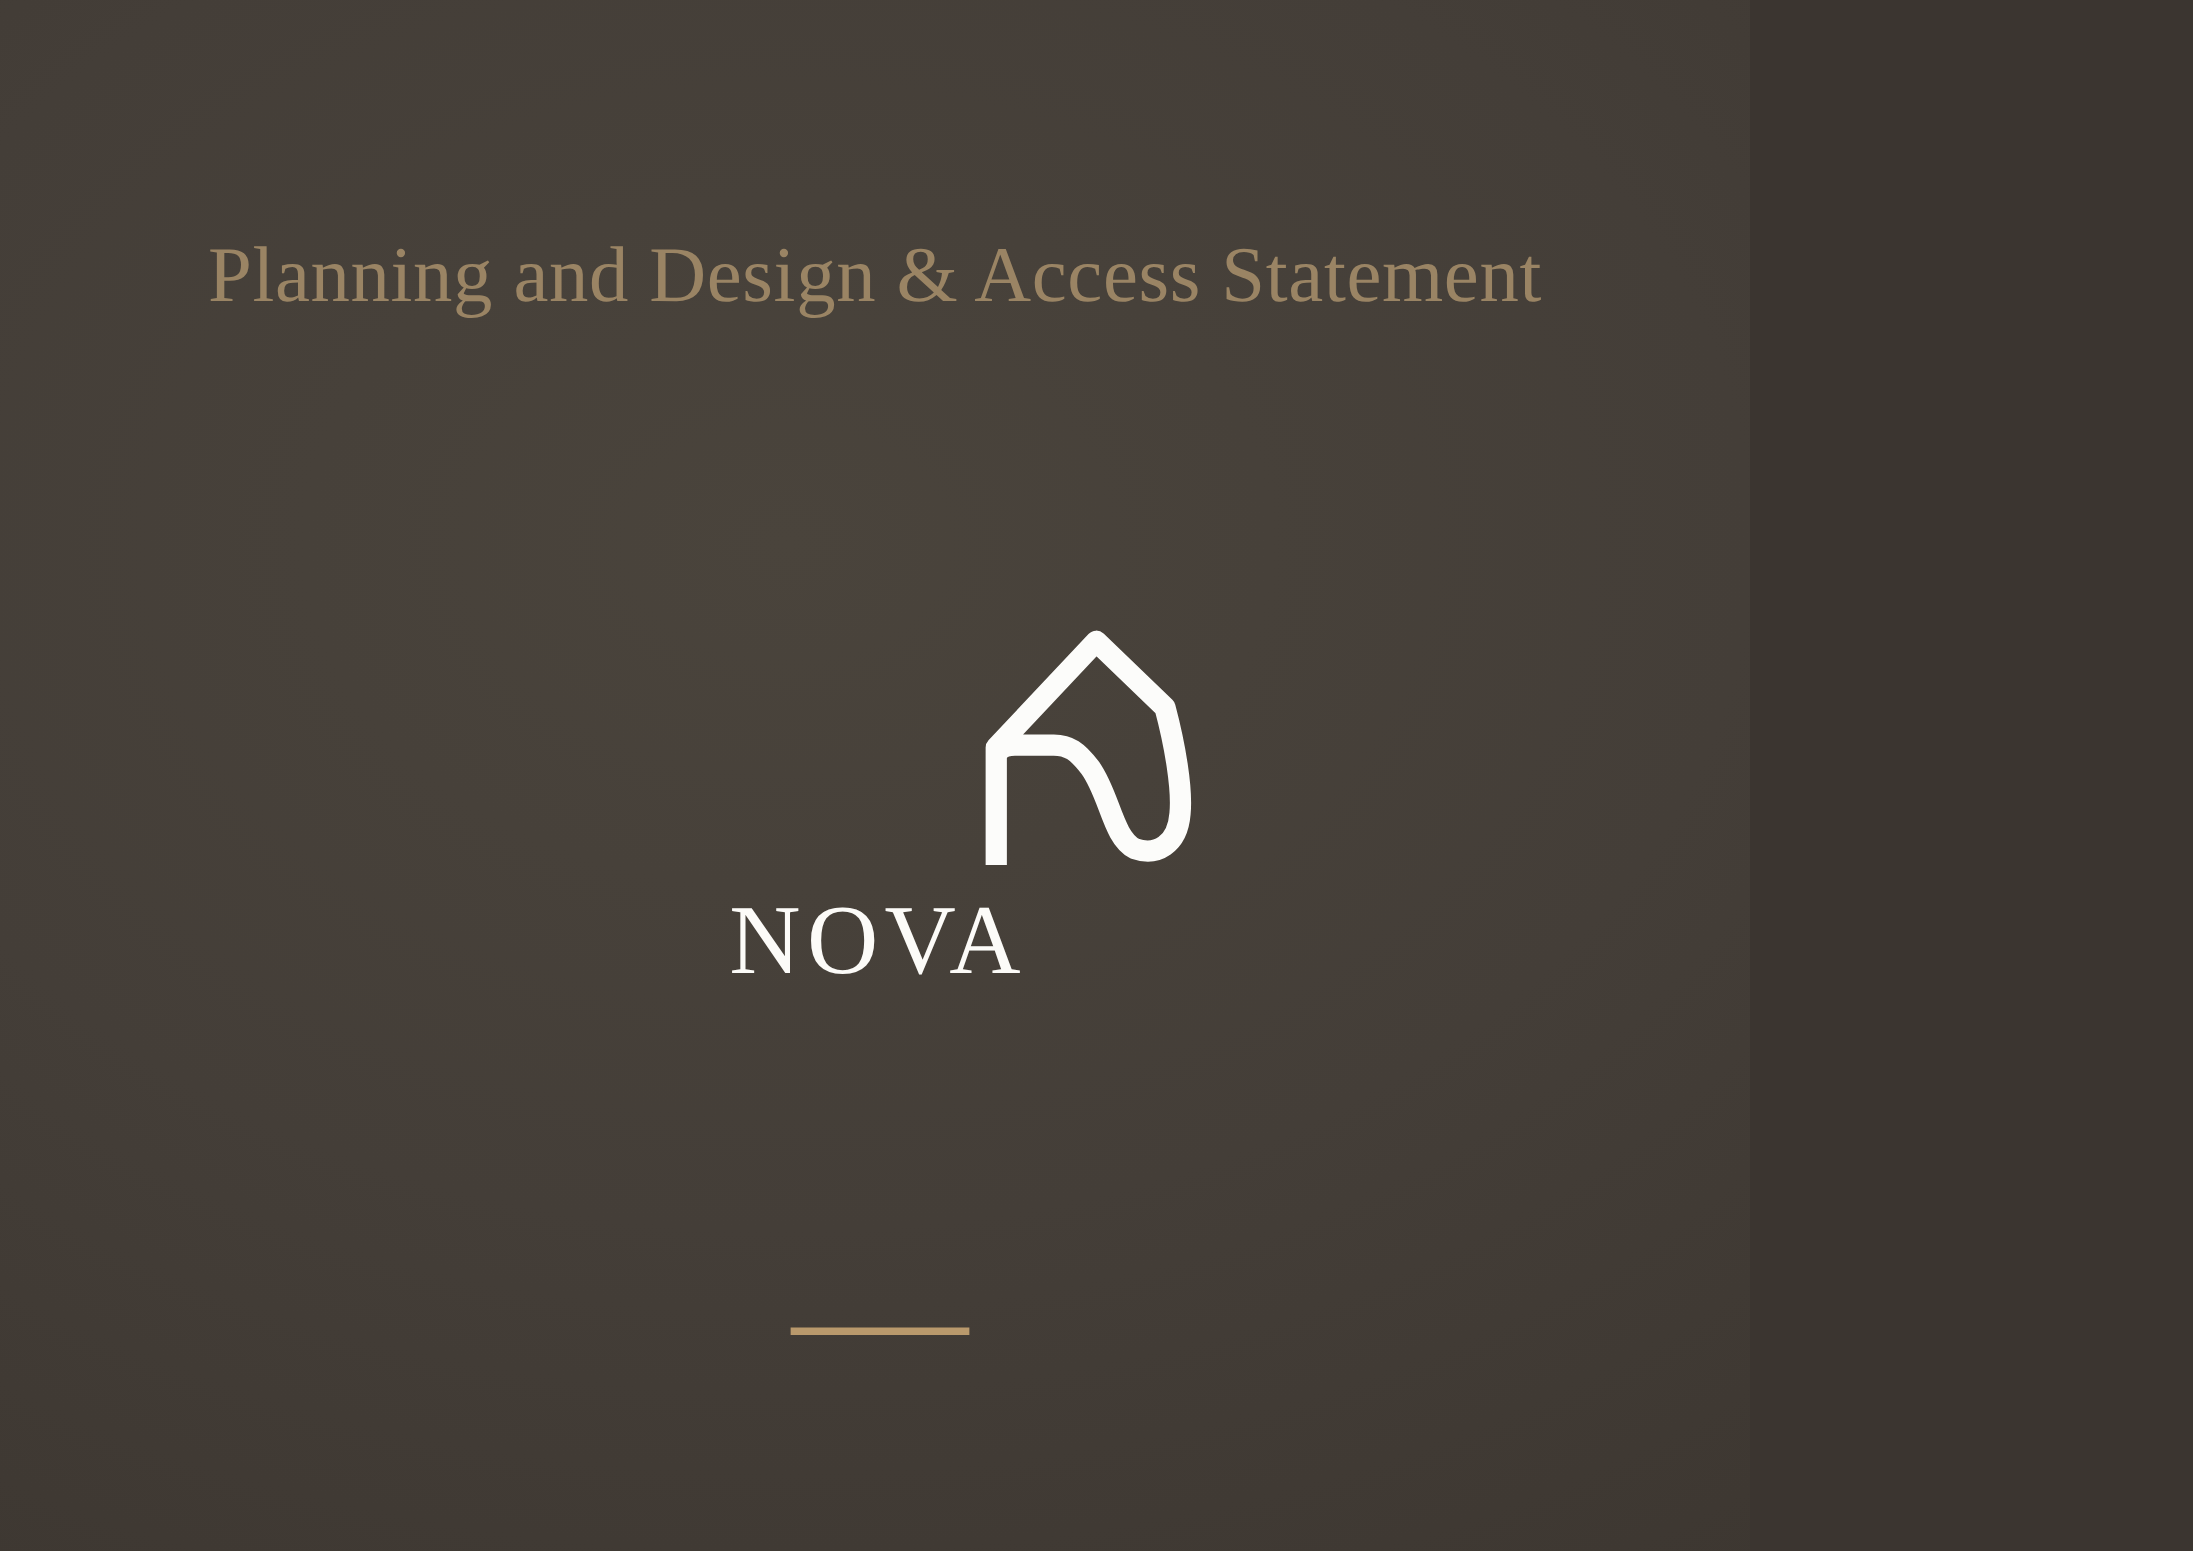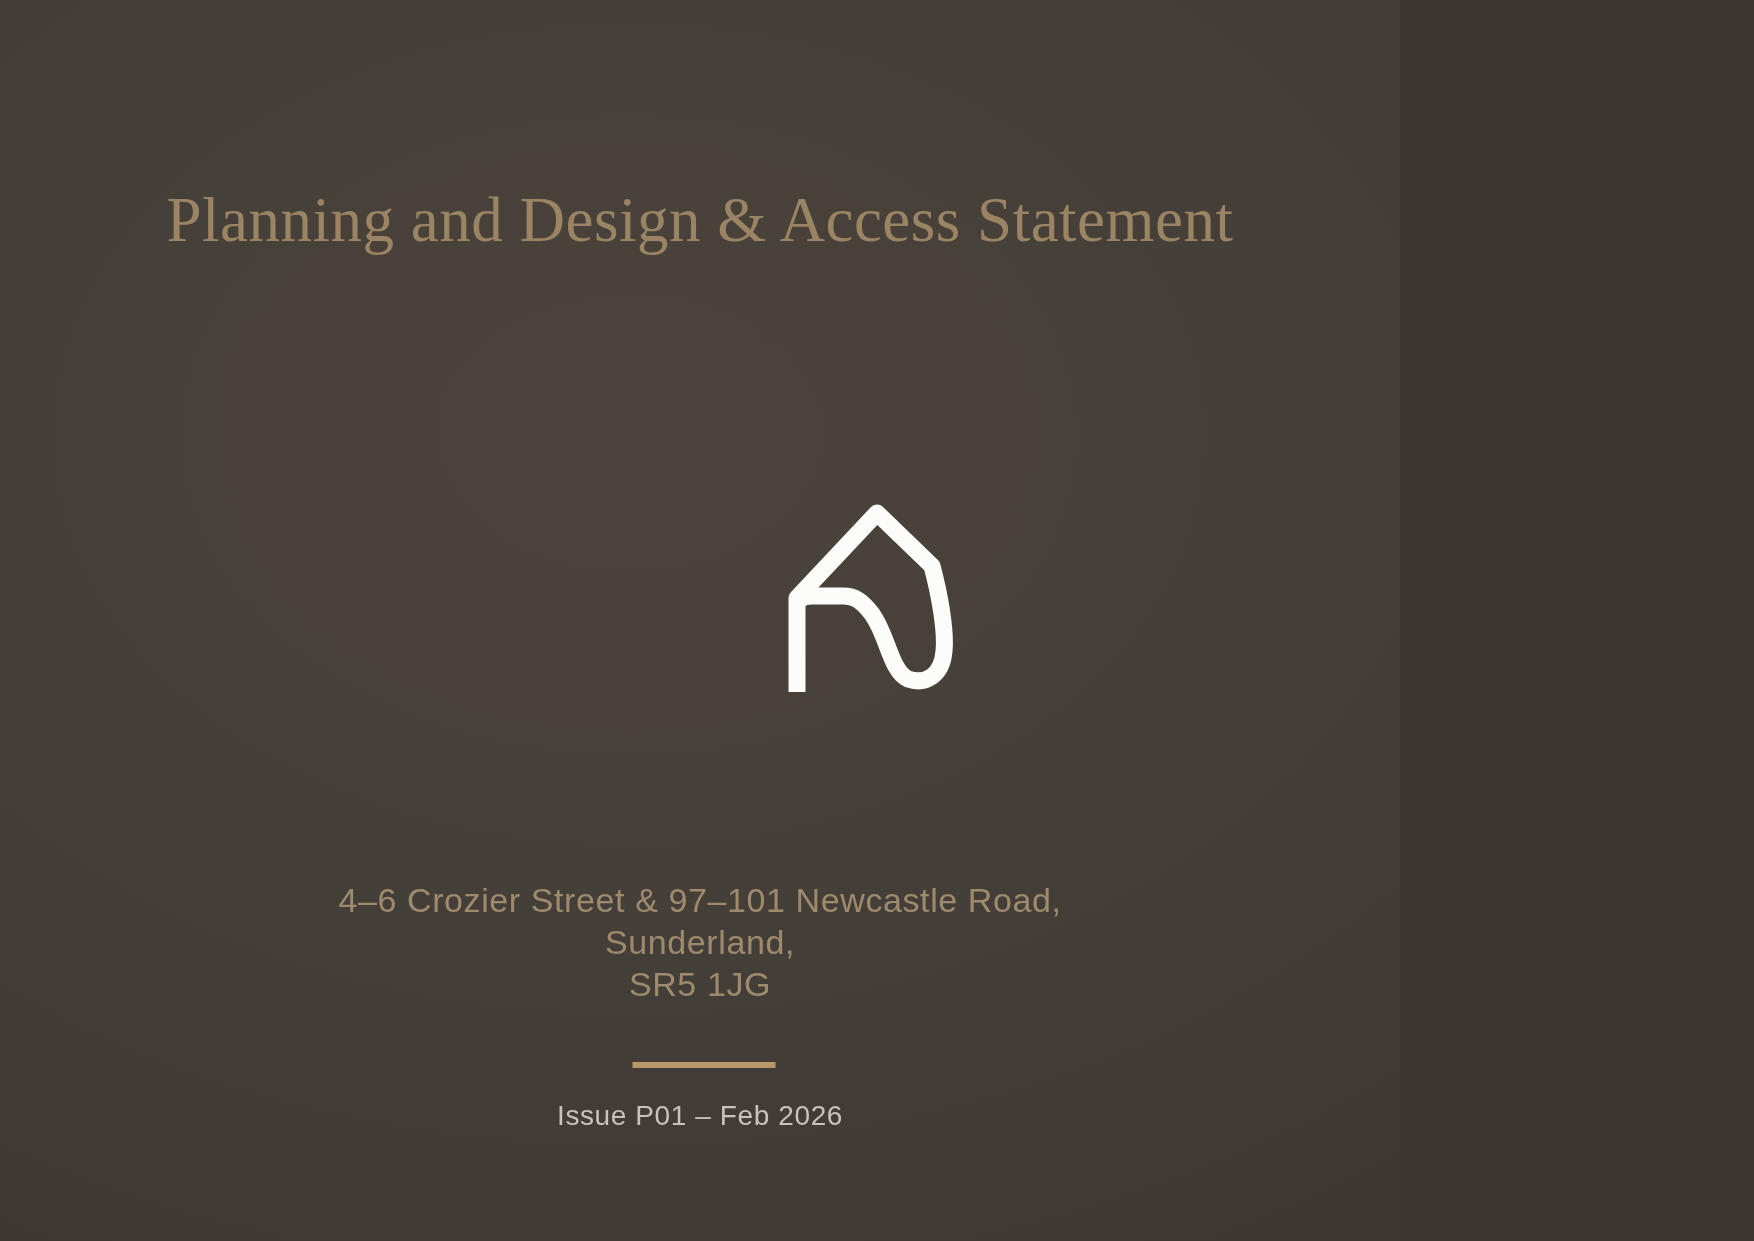--- a/index.html
+++ b/index.html
@@ -95,24 +95,19 @@
              L 98,13
              L 153,66
              C 161,96 167,131 165,151
              C 163,176 146,185 129,179
              C 111,170 109,136 93,114
              C 83,101 76,96 64,96
              L 33,96
              Q 21,96 18,104" fill="none" stroke="#fcfcfa" stroke-width="17" stroke-linejoin="round" stroke-linecap="butt"></path>
   </svg>
 
+  <div class="brand-name">NOVA</div>
 
-  <div class="site-address">
-    <div>4–6 Crozier Street &amp; 97–101 Newcastle Road,</div>
-    <div>Sunderland,</div>
-    <div>SR5 1JG</div>
-  </div>
 
   <div class="divider-line"></div>
 
-  <div class="issue-info">Issue P01 – Feb 2026</div>
 
 </div>
 
 </body></html>

